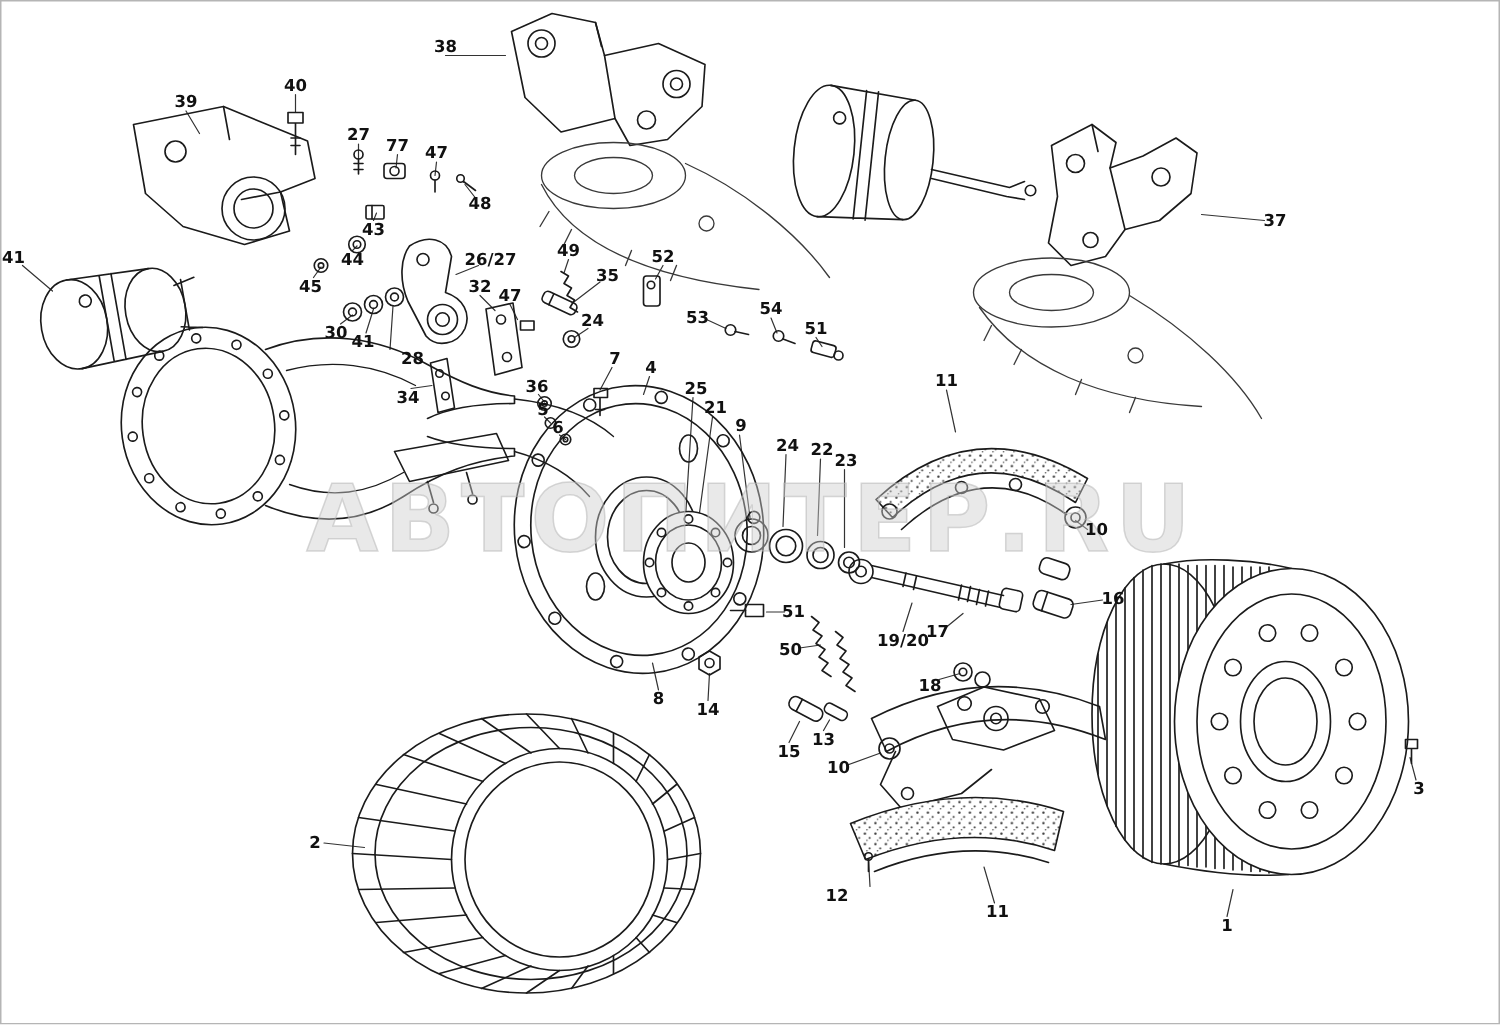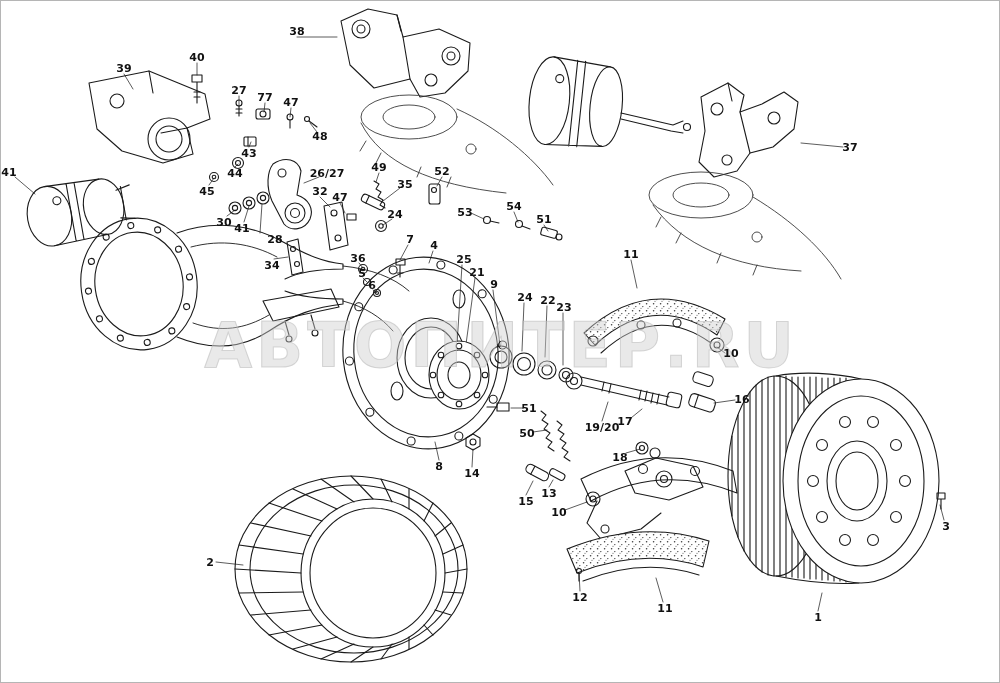--- a/index.html
+++ b/index.html
@@ -378,19 +378,19 @@
   <span class="co" style="left:526px;top:432px">50</span>
   <span class="co" style="left:601px;top:426px">19/20</span>
   <span class="co" style="left:624px;top:420px">17</span>
   <span class="co" style="left:619px;top:456px">18</span>
   <span class="co" style="left:438px;top:465px">8</span>
   <span class="co" style="left:471px;top:472px">14</span>
   <span class="co" style="left:525px;top:500px">15</span>
   <span class="co" style="left:548px;top:492px">13</span>
   <span class="co" style="left:558px;top:511px">10</span>
   <span class="co" style="left:209px;top:561px">2</span>
-  <span class="co" style="left:579px;top:596px">12</span>
+  <span class="co" style="left:557px;top:596px">12</span>
   <span class="co" style="left:664px;top:607px">11</span>
   <span class="co" style="left:817px;top:616px">1</span>
   <span class="co" style="left:945px;top:525px">3</span>
 </div>
 
 </div>
 
 </body></html>

